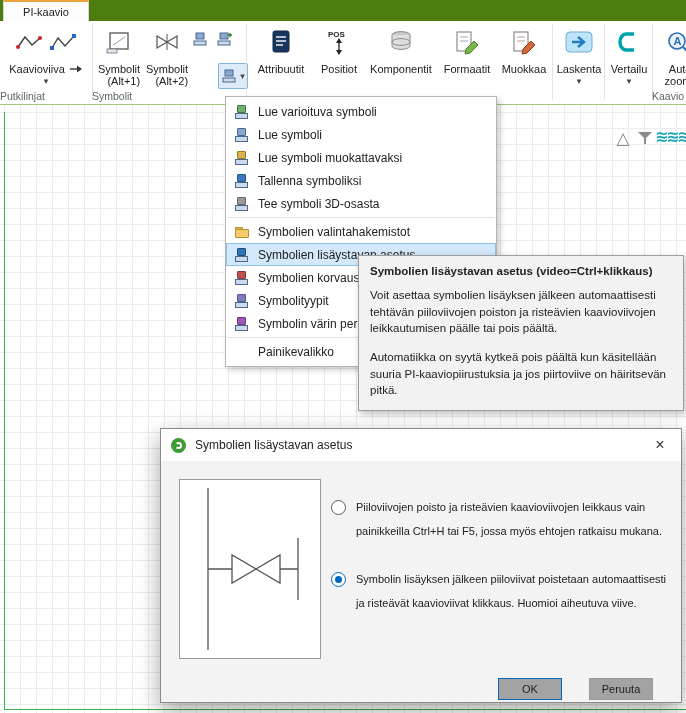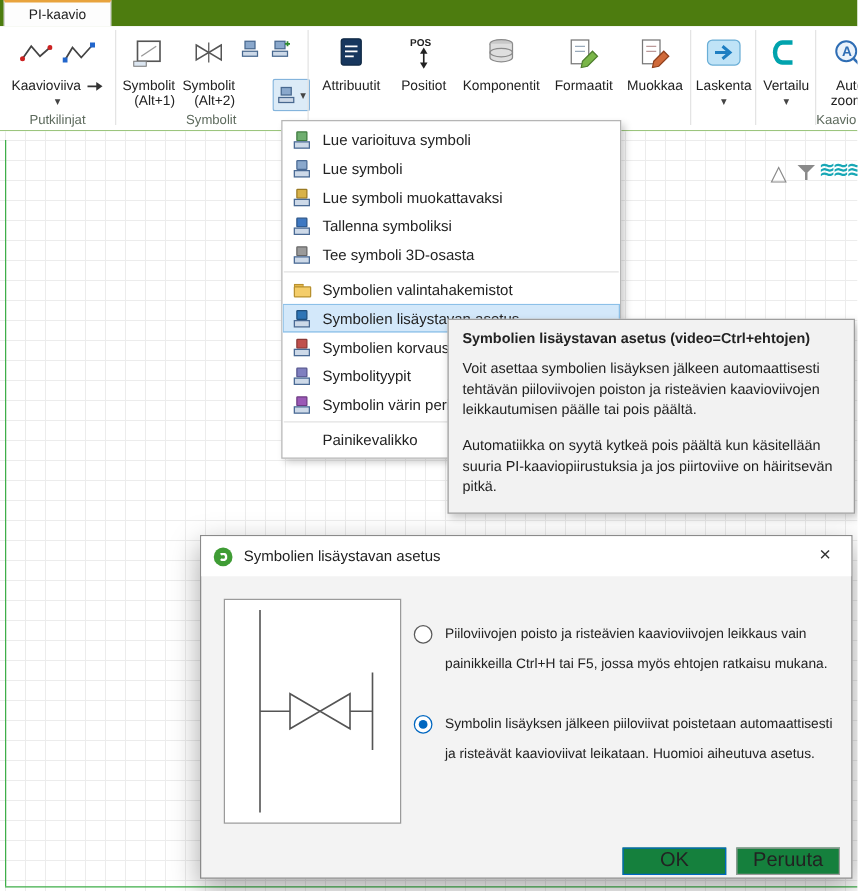--- a/index.html
+++ b/index.html
@@ -8,21 +8,21 @@
        -webkit-font-smoothing:antialiased;}
   
   .tabbar{position:absolute;left:0;top:0;width:100%;height:21px;background:#4d7c0f;}
   .tab{position:absolute;left:3px;top:0;width:86px;height:21px;background:#fdfdfd;
        border:1px solid #d8d6d4;border-bottom:none;border-top:2px solid #e8a33d;
        box-sizing:border-box;font-size:11px;display:flex;align-items:center;justify-content:center;}
   
   .ribbon{position:absolute;left:0;top:21px;width:100%;height:84px;background:#ffffff;
           border-bottom:1px solid #9cc57e;box-sizing:border-box;}
   .rsep{position:absolute;top:3px;height:76px;width:1px;background:#e4e4e4;}
-  .glabel{position:absolute;bottom:2px;font-size:10.5px;color:#5d6a5d;text-align:center;}
+  .glabel{position:absolute;bottom:2px;font-size:10.5px;color:#5d6a5d;}
   .bigbtn{position:absolute;top:4px;display:flex;flex-direction:column;align-items:center;
           font-size:11px;color:#222;cursor:default;}
   .bigbtn .bicon{height:34px;display:flex;align-items:center;justify-content:center;}
   .bigbtn .blabel{margin-top:4px;line-height:12px;text-align:right;}
   .caret{font-size:9px;color:#444;line-height:9px;margin-top:2px;}
   .smallbtn{position:absolute;display:flex;align-items:center;justify-content:center;}
   .pressedbtn{background:#dcebf7;box-shadow:inset 0 0 0 1px #84b4dc;border-radius:2px;}
   
   .canvas{position:absolute;left:0;top:105px;width:686px;height:608px;background:
       linear-gradient(to right,#ececec 1px,transparent 1px),
@@ -81,21 +81,21 @@
   .preview{position:absolute;left:18px;top:50px;width:142px;height:180px;background:#fff;
       border:1px solid #9a9a9a;box-sizing:border-box;}
   .opts{position:absolute;left:170px;top:66px;width:344px;}
   .opt{display:flex;gap:10px;align-items:flex-start;margin-bottom:24px;}
   .radio{width:13px;height:13px;border-radius:50%;border:1px solid #5a5a5a;background:#fff;
       margin-top:5px;flex:none;position:relative;box-sizing:content-box;}
   .radio.sel{border-color:#0067c0;}
   .radio.sel::after{content:"";position:absolute;left:3px;top:3px;width:7px;height:7px;
       border-radius:50%;background:#0067c0;}
   .opt-line{white-space:nowrap;font-size:11px;line-height:24px;}
-  .dlg-btn{position:absolute;top:249px;width:83px;height:22px;background:#15803d;font-size:16px;
+  .dlg-btn{position:absolute;top:249px;width:64px;height:22px;background:#a3a3a3;font-size:11px;
       display:flex;align-items:center;justify-content:center;box-sizing:border-box;cursor:default;}
   .dlg-ok{left:337px;border:1px solid #0067c0;}
   .dlg-cancel{left:428px;border:1px solid #9a9a9a;}
 </style>
 </head>
 <body>
 
 <div class="app">
 
   <div class="tabbar">
@@ -329,21 +329,21 @@
       <span>Symbolin värin periy</span>
     </div>
     <div class="menu-sep"></div>
     <div class="menu-item">
       <span class="mi"></span>
       <span>Painikevalikko</span>
     </div>
   </div>
 
   <div class="tooltip">
-    <div class="tt-title">Symbolien lisäystavan asetus (video=Ctrl+ehtojen)</div>
+    <div class="tt-title">Symbolien lisäystavan asetus (video=Ctrl+klikkaus)</div>
     <p>Voit asettaa symbolien lisäyksen jälkeen automaattisesti tehtävän piiloviivojen poiston ja risteävien kaavioviivojen leikkautumisen päälle tai pois päältä.</p>
     <p>Automatiikka on syytä kytkeä pois päältä kun käsitellään suuria PI-kaaviopiirustuksia ja jos piirtoviive on häiritsevän pitkä.</p>
   </div>
 
   <div class="dialog">
     <div class="dlg-title">
       <span class="app-ic"></span>
       <span>Symbolien lisäystavan asetus</span>
     </div>
     <div class="dlg-close">
@@ -365,21 +365,21 @@
         <span class="radio"></span>
         <span>
           <div class="opt-line">Piiloviivojen poisto ja risteävien kaavioviivojen leikkaus vain</div>
           <div class="opt-line">painikkeilla Ctrl+H tai F5, jossa myös ehtojen ratkaisu mukana.</div>
         </span>
       </div>
       <div class="opt">
         <span class="radio sel"></span>
         <span>
           <div class="opt-line">Symbolin lisäyksen jälkeen piiloviivat poistetaan automaattisesti</div>
-          <div class="opt-line">ja risteävät kaavioviivat leikataan. Huomioi aiheutuva asetus.</div>
+          <div class="opt-line">ja risteävät kaavioviivat klikkaus. Huomioi aiheutuva viive.</div>
         </span>
       </div>
     </div>
 
     <div class="dlg-btn dlg-ok">OK</div>
     <div class="dlg-btn dlg-cancel">Peruuta</div>
   </div>
 
 </div>
 

